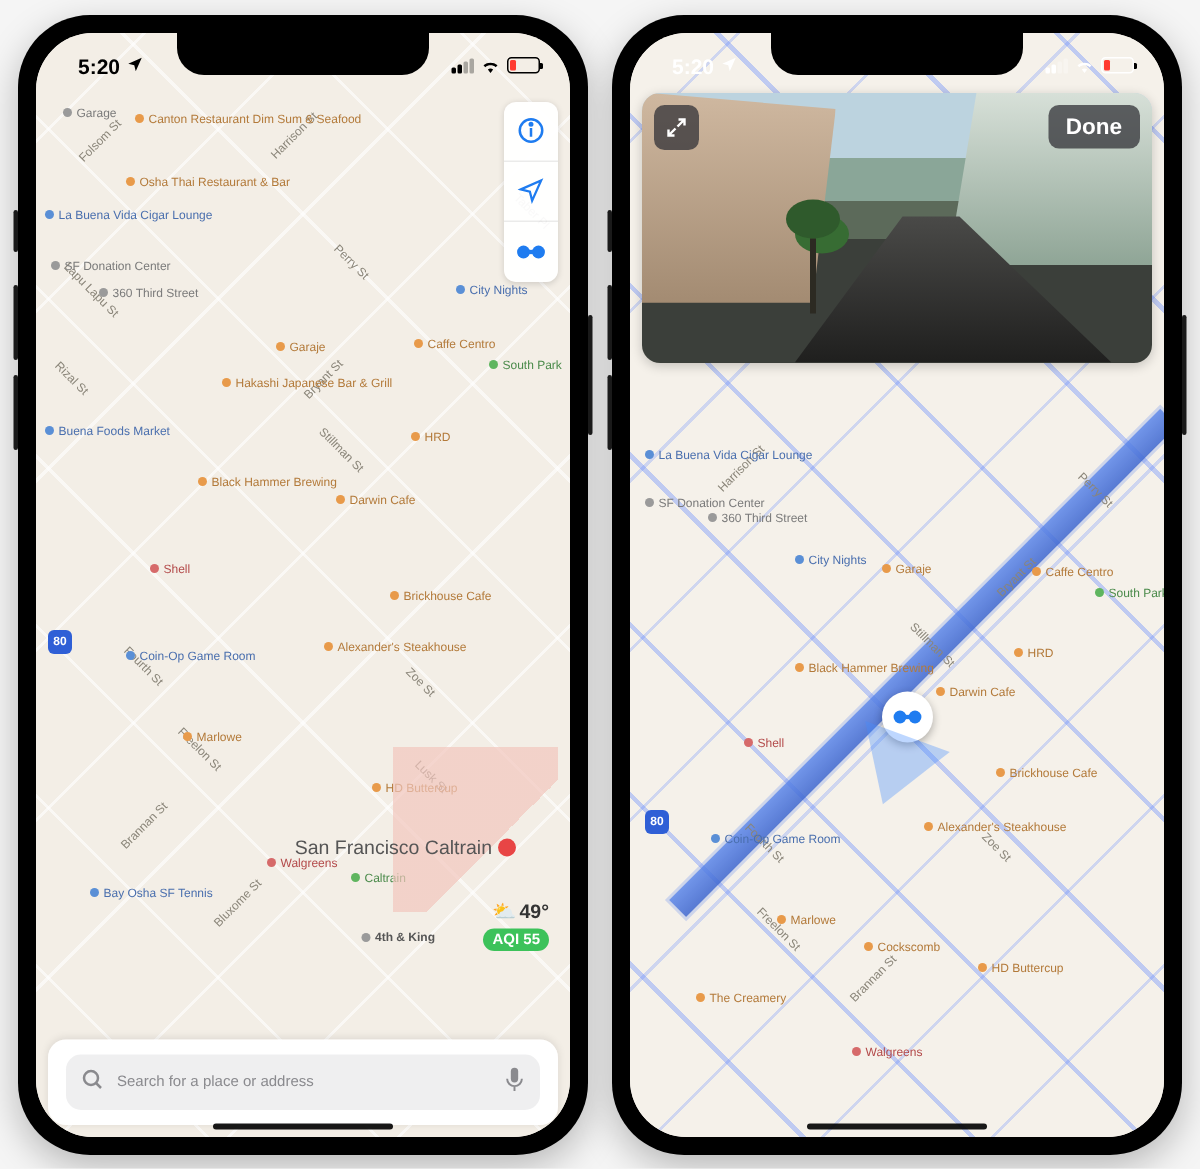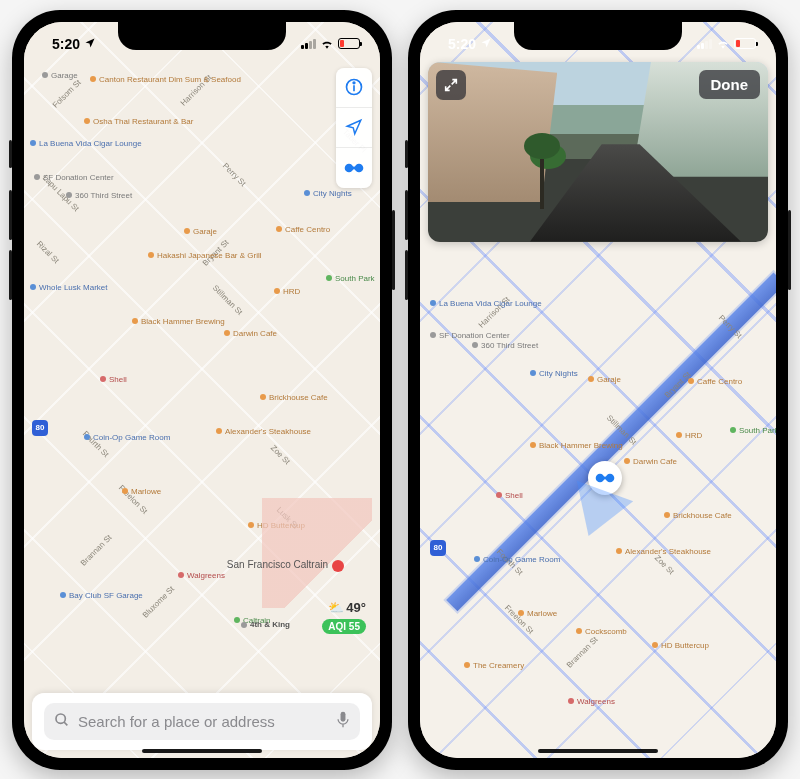--- a/index.html
+++ b/index.html
@@ -102,21 +102,21 @@
     line-height:1.1;
   }
   .poi::before{
     content:"";
     display:inline-block;
     width:6px;height:6px;border-radius:50%;
     background:#e89a4a;
     margin-right:3px;
     vertical-align:middle;
   }
-  .poi.green{ color:#4a8a4a;margin-top:35px; }
+  .poi.green{ color:#4a8a4a; }
   .poi.green::before{ background:#5fb55f; }
   .poi.blue{ color:#4a6fae; }
   .poi.blue::before{ background:#5a8fd6; }
   .poi.red{ color:#b34a4a; }
   .poi.red::before{ background:#d66a6a; }
   .poi.gray{ color:#7a7a7a; }
   .poi.gray::before{ background:#9a9a9a; }
 
   .hwy-badge {
     position:absolute;
@@ -150,21 +150,21 @@
   .caltrain-area {
     position:absolute;
     right:8px; bottom:150px;
     width:110px; height:110px;
     background:linear-gradient(135deg,#f2c6bd 0,#f2c6bd 60%,transparent 60%);
     transform:rotate(0deg);
     opacity:.7;
   }
   .caltrain-label {
     position:absolute; right:36px; bottom:186px;
-    font-size:10px; color:#555; text-align:right;
+    font-size:13px; color:#555; text-align:right;
   }
   .caltrain-dot {
     display:inline-block;width:12px;height:12px;border-radius:6px;
     background:#e84545;margin-left:4px;vertical-align:middle;
   }
 
   
   .weather {
     position:absolute; right:14px; bottom:124px;
     display:flex; flex-direction:column; align-items:flex-end; gap:4px;
@@ -184,21 +184,21 @@
     padding:10px 12px;
     z-index:30;
     box-shadow:0 -1px 6px rgba(0,0,0,.1);
   }
   .search-field {
     display:flex; align-items:center; gap:8px;
     background:rgba(120,120,128,.12);
     border-radius:10px;
     padding:8px 10px;
     color:#8a8a8e;
-    font-size:15px;
+    font-size:10px;
   }
   .search-field .mic { margin-left:auto; }
   .home-indicator {
     position:absolute; bottom:5px; left:50%; transform:translateX(-50%);
     width:120px; height:4px; border-radius:2px; background:#000; opacity:.9; z-index:60;
   }
 
   
   .look-around {
     position:absolute; top:40px; left:8px; right:8px;
@@ -337,30 +337,30 @@
       <span class="poi gray" style="left:10px;top:152px">SF Donation Center</span>
       <span class="poi gray" style="left:42px;top:170px">360 Third Street</span>
       <span class="poi blue" style="left:280px;top:168px">City Nights</span>
       <span class="poi" style="left:160px;top:206px">Garaje</span>
       <span class="poi" style="left:252px;top:204px">Caffe Centro</span>
       <span class="poi green" style="left:302px;top:218px">South Park</span>
       <span class="poi" style="left:124px;top:230px;max-width:80px">Hakashi Japanese Bar &amp; Grill</span>
       <span class="poi" style="left:250px;top:266px;color:#b37a3a">HRD</span>
       <span class="poi" style="left:108px;top:296px;max-width:72px">Black Hammer Brewing</span>
       <span class="poi" style="left:200px;top:308px">Darwin Cafe</span>
-      <span class="poi blue" style="left:6px;top:262px;max-width:54px">Whole Lusk Market</span>
+      <span class="poi blue" style="left:6px;top:262px;max-width:54px">Buena Foods Market</span>
       <span class="poi red" style="left:76px;top:354px">Shell</span>
       <span class="poi" style="left:236px;top:372px">Brickhouse Cafe</span>
       <span class="poi" style="left:192px;top:406px;max-width:72px">Alexander's Steakhouse</span>
       <span class="poi blue" style="left:60px;top:412px;max-width:64px">Coin-Op Game Room</span>
       <span class="poi" style="left:98px;top:466px">Marlowe</span>
       <span class="poi" style="left:224px;top:500px">HD Buttercup</span>
       <span class="poi red" style="left:154px;top:550px">Walgreens</span>
       <span class="poi green" style="left:210px;top:560px">Caltrain</span>
-      <span class="poi blue" style="left:36px;top:570px;max-width:56px">Bay Club SF Garage</span>
+      <span class="poi blue" style="left:36px;top:570px;max-width:56px">Bay Osha SF Tennis</span>
       <div class="hwy-badge" style="left:8px;top:398px">80</div>
 
       <div class="caltrain-area"></div>
       <div class="caltrain-label">
         <span>San Francisco Caltrain</span><span class="caltrain-dot"></span>
       </div>
       <span class="poi gray" style="right:90px;bottom:128px;font-weight:600;color:#555">4th &amp; King</span>
     </div>
 
     <div class="map-controls">

